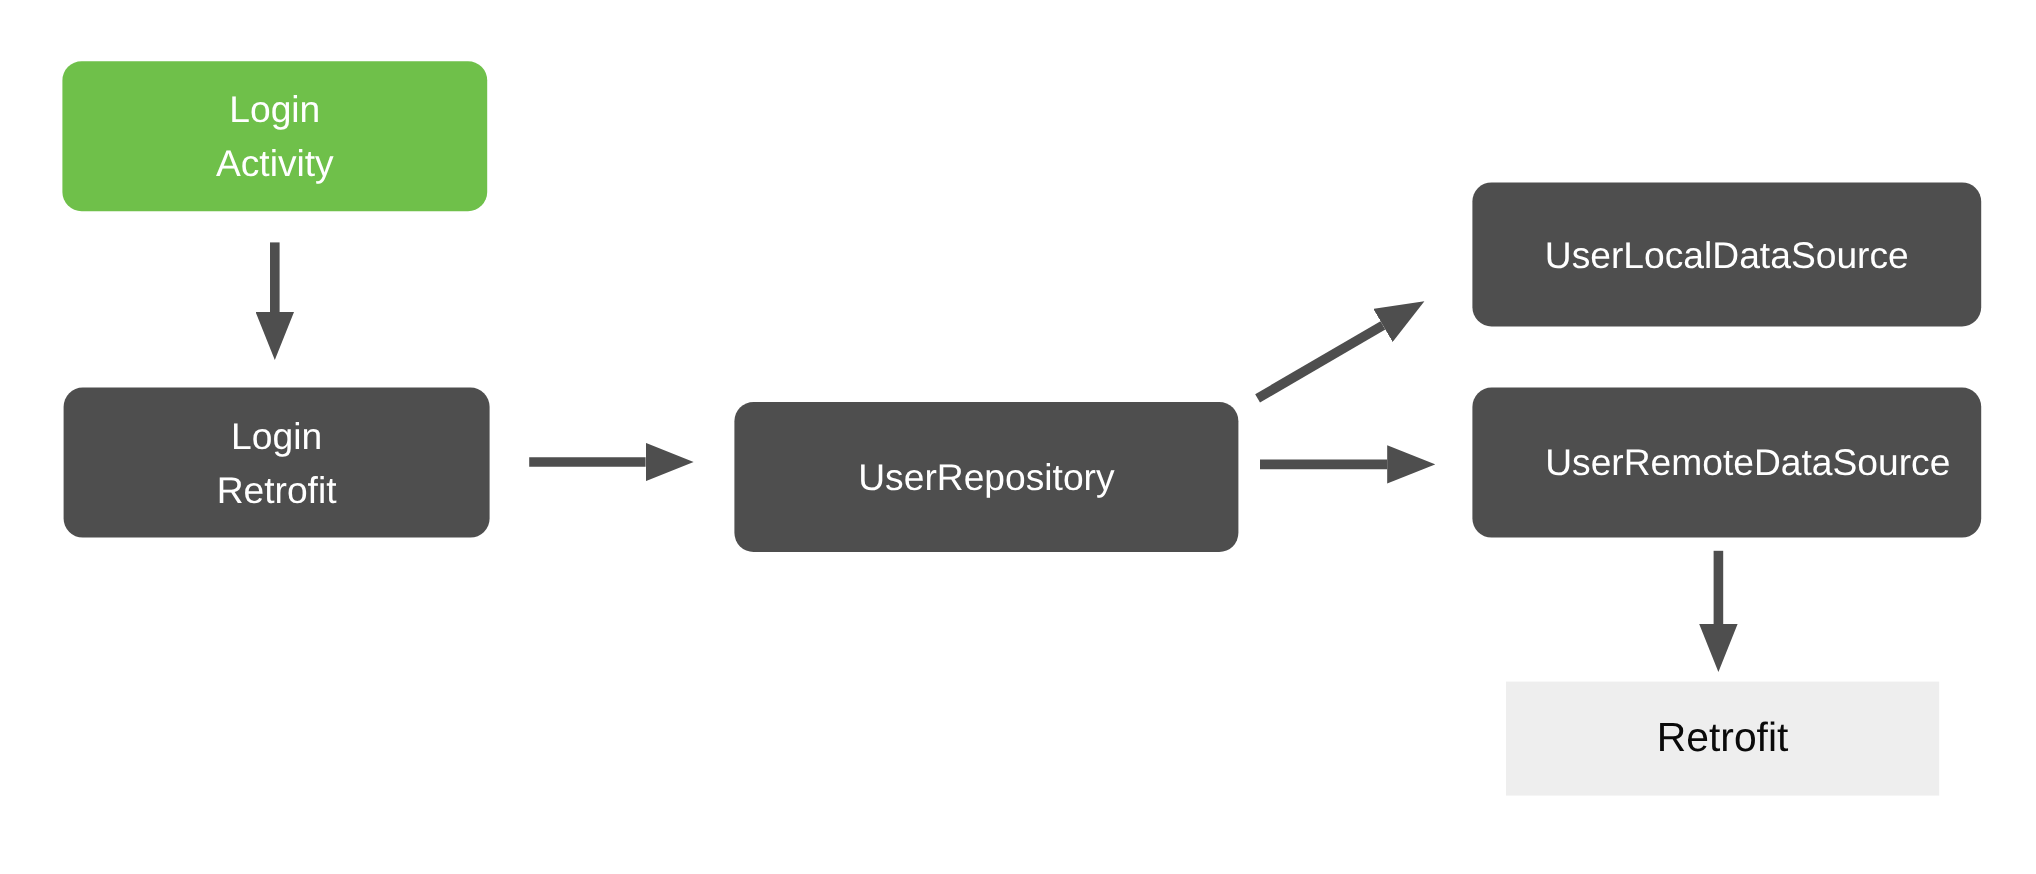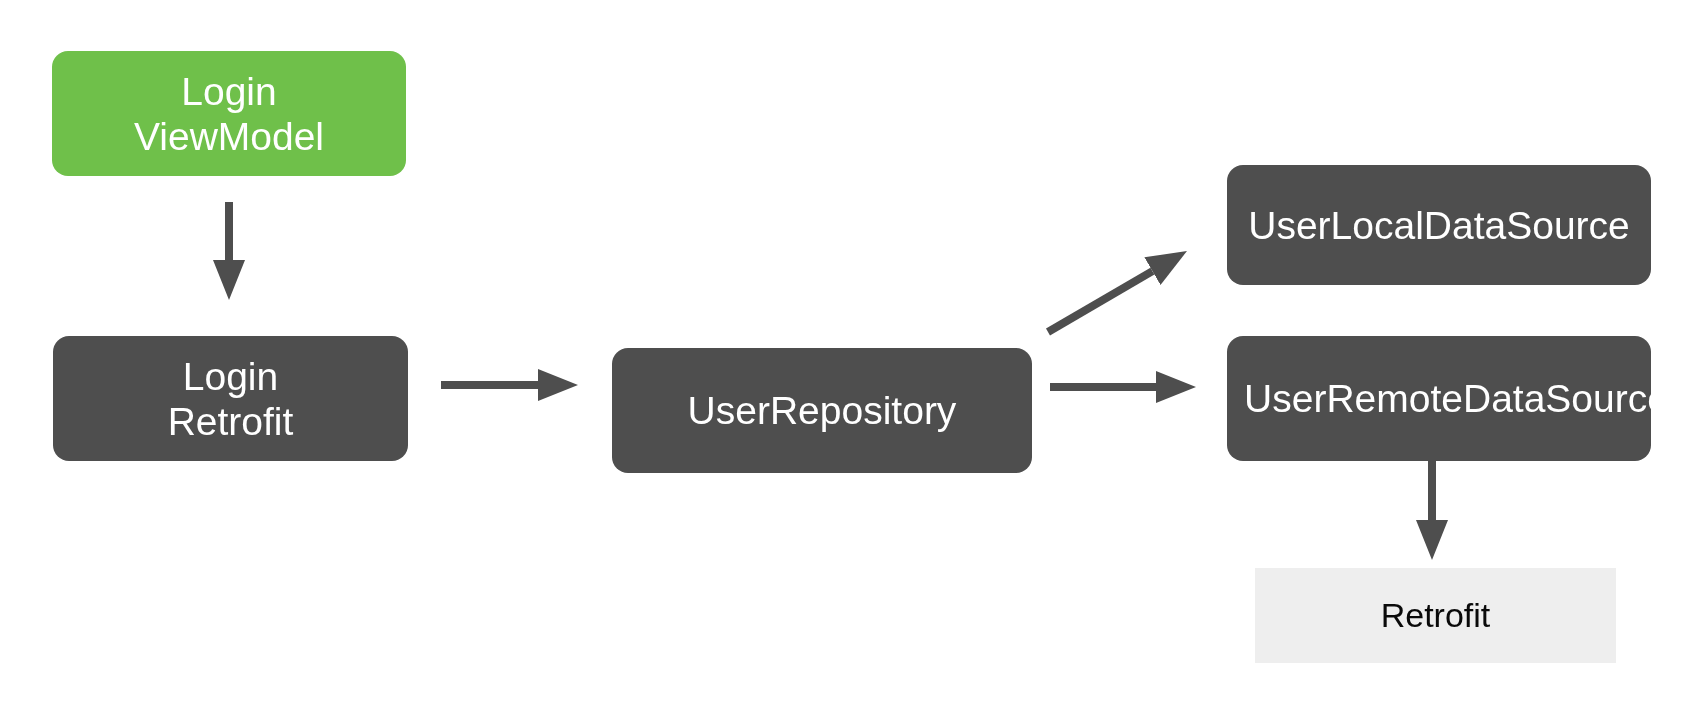--- a/index.html
+++ b/index.html
@@ -39,29 +39,28 @@
   }
   .node.green {
     background: var(--activity-bg, #6FC04A);
     color: var(--node-fg, #ffffff);
     border-radius: 16px;
   }
   .node.dark {
     background: var(--node-bg, #4E4E4E);
     color: var(--node-fg, #ffffff);
     border-radius: 16px;
-    margin-top: 13px;
   }
   .node.light {
     background: var(--library-bg, #EEEEEE);
     color: var(--library-fg, #0A0A0A);
     border-radius: 0;
   }
   .node .line {
-    font-size: 39px;
+    font-size: 31px;
     line-height: 45px;
     white-space: nowrap;
   }
   .node.light .line {
     font-size: 34px;
   }
 </style>
 </head>
 <body>
 
@@ -74,21 +73,21 @@
     </defs>
   <line x1="229" y1="202" x2="229" y2="260" stroke="#4E4E4E" stroke-width="8" marker-end="url(#arrowhead)"></line>
       <line x1="441" y1="385" x2="538" y2="385" stroke="#4E4E4E" stroke-width="8" marker-end="url(#arrowhead)"></line>
       <line x1="1048" y1="332" x2="1152.439829597423" y2="271.139379874883" stroke="#4E4E4E" stroke-width="8" marker-end="url(#arrowhead)"></line>
       <line x1="1050" y1="387" x2="1156" y2="387" stroke="#4E4E4E" stroke-width="8" marker-end="url(#arrowhead)"></line>
       <line x1="1432" y1="459" x2="1432" y2="520" stroke="#4E4E4E" stroke-width="8" marker-end="url(#arrowhead)"></line>
     </svg>
   <div id="nodes">
       <div class="node green" style="left: 52px; top: 51px; width: 354px; height: 125px;">
         <div class="line">Login</div>
-        <div class="line">ViewModel</div>
+        <div class="line">Activity</div>
       </div>
       <div class="node dark" style="left: 53px; top: 323px; width: 355px; height: 125px;">
         <div class="line">Login</div>
         <div class="line">Retrofit</div>
       </div>
       <div class="node dark" style="left: 612px; top: 335px; width: 420px; height: 125px;">
         <div class="line">UserRepository</div>
       </div>
       <div class="node dark" style="left: 1227px; top: 152px; width: 424px; height: 120px;">
         <div class="line">UserLocalDataSource</div>

